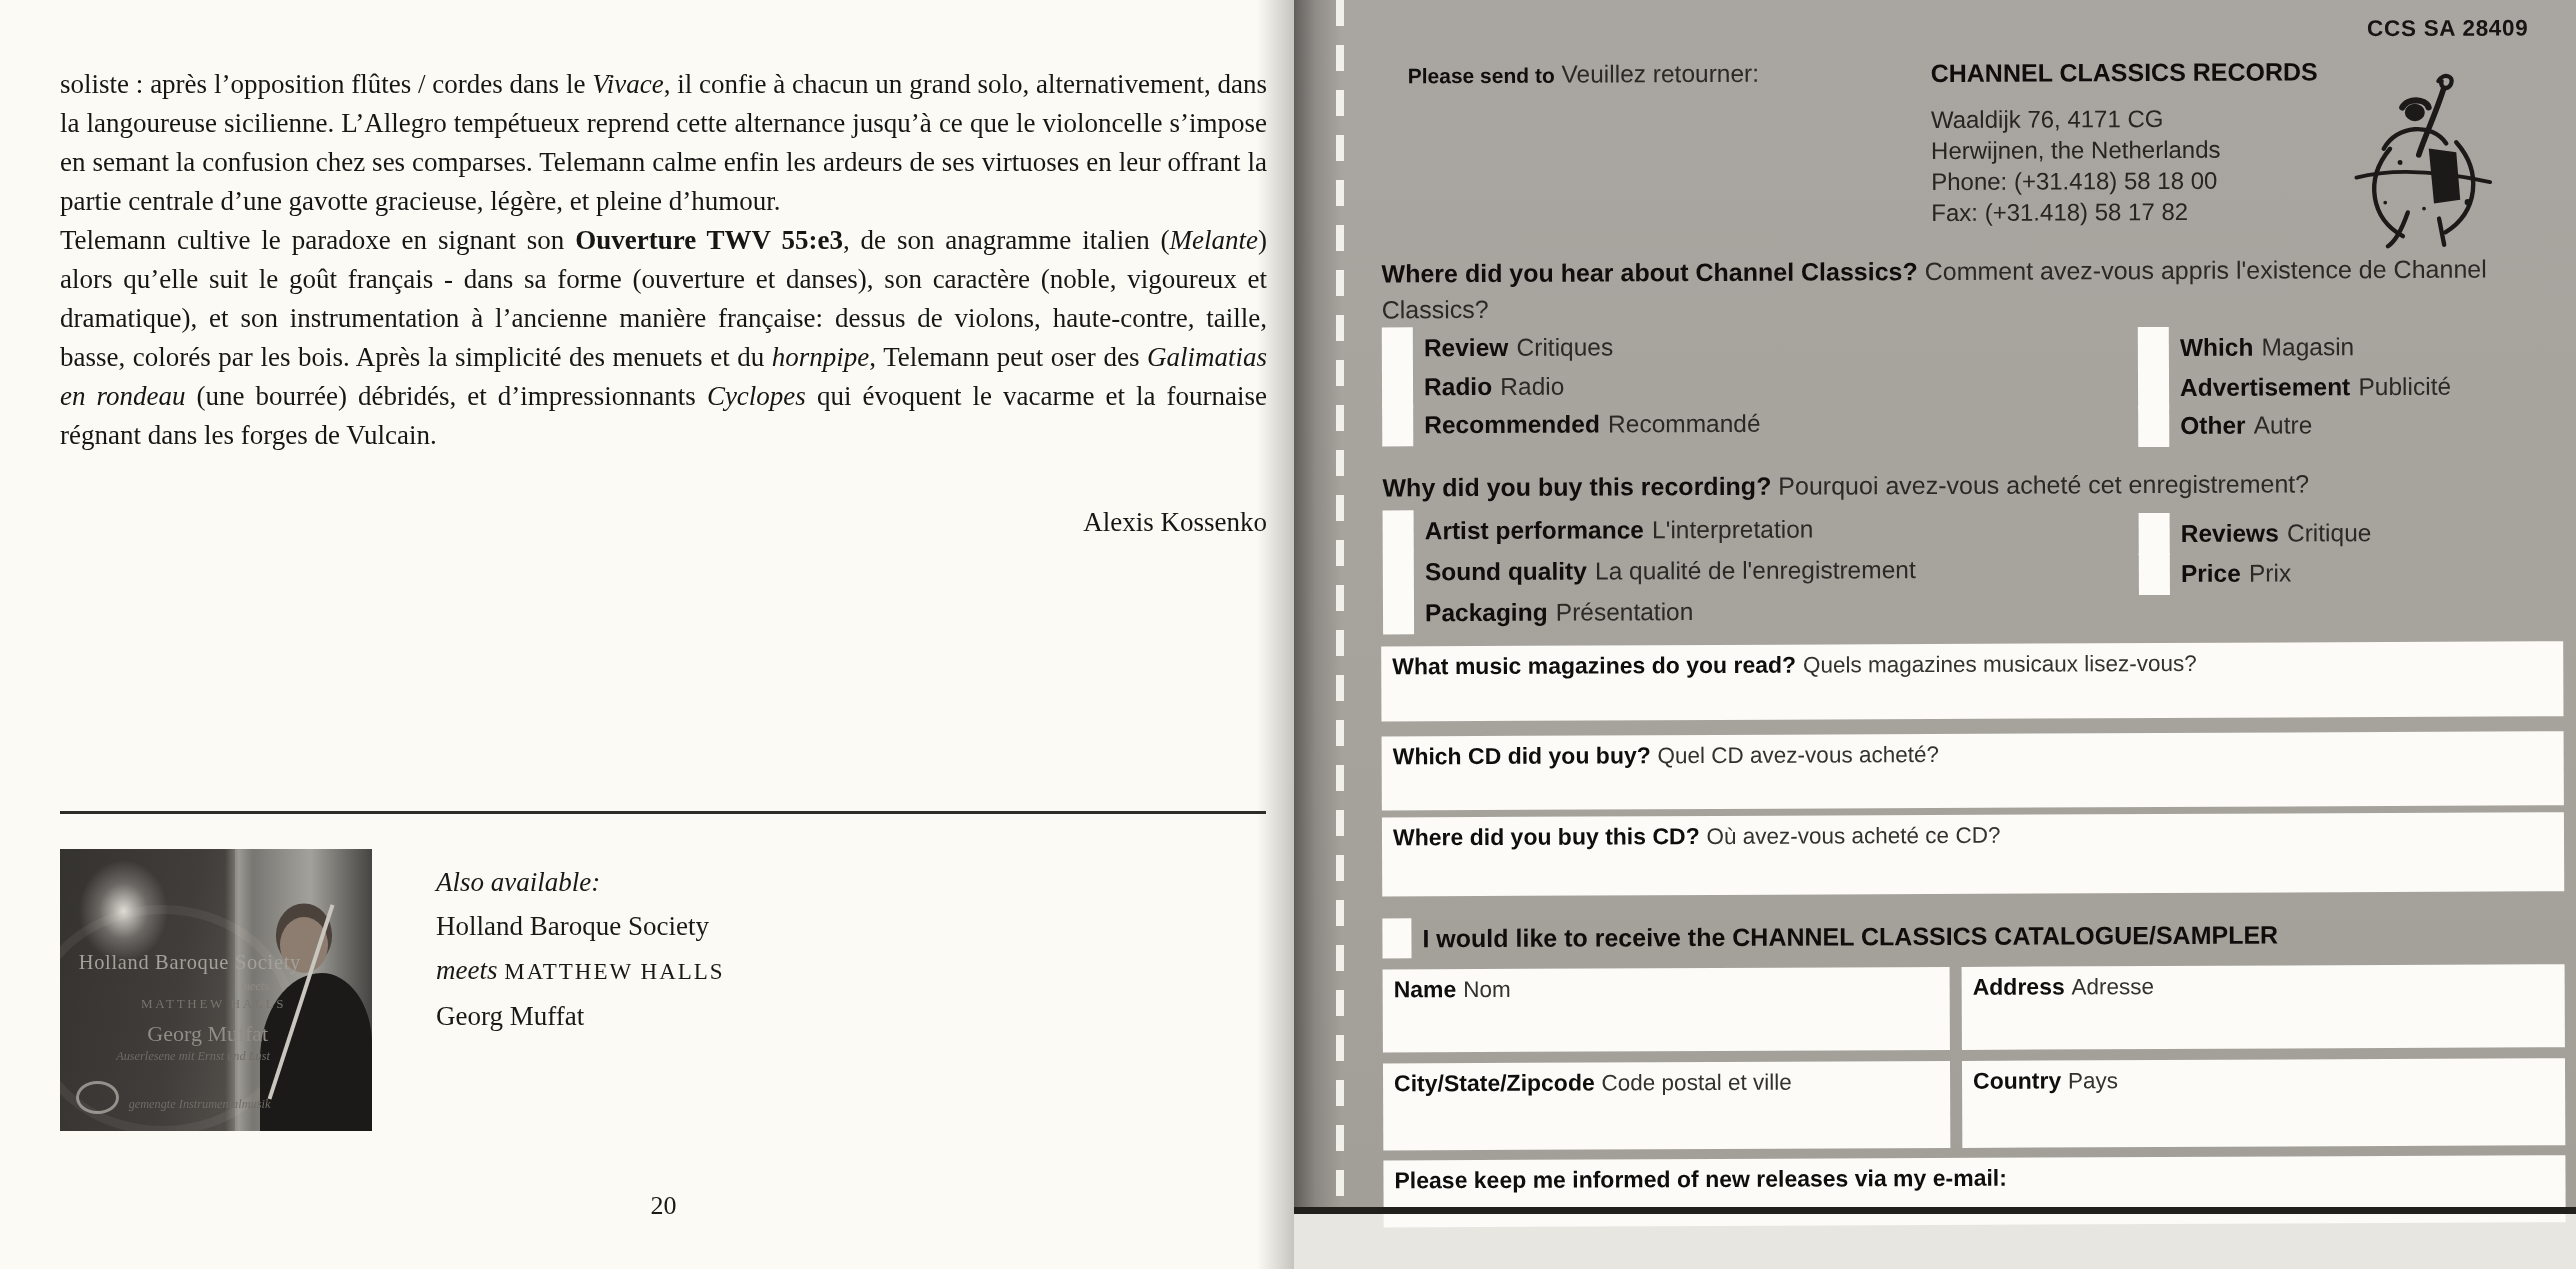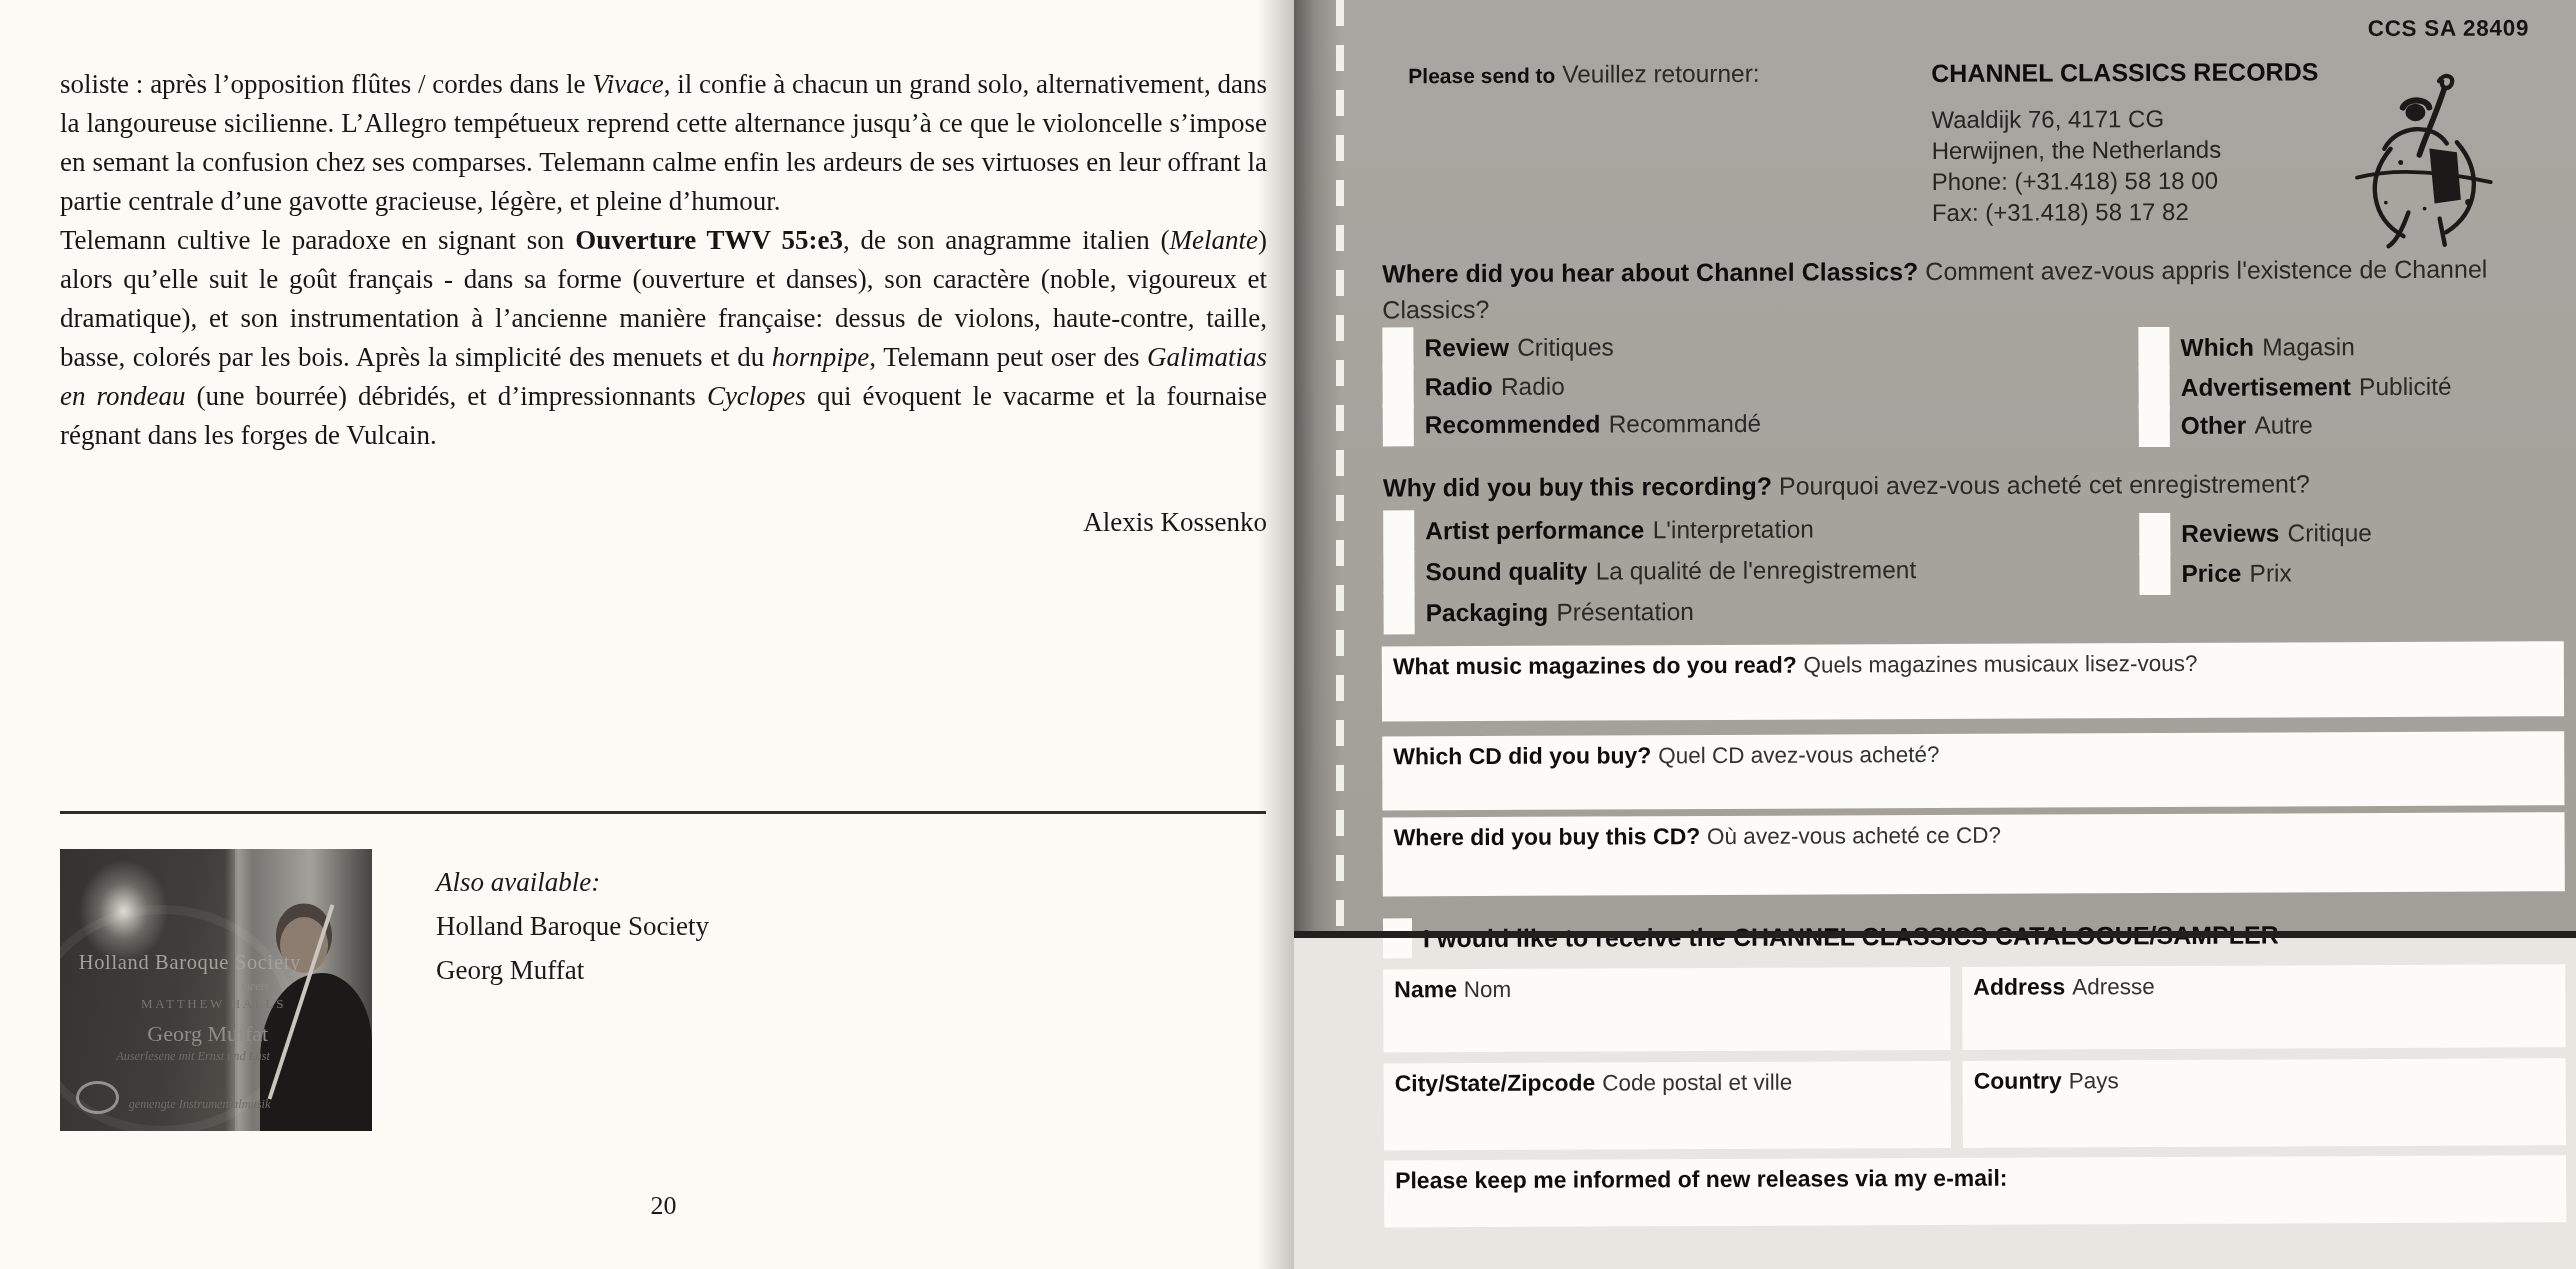--- a/index.html
+++ b/index.html
@@ -50,21 +50,21 @@
        font-style:italic;font-size:12.3px;color:#6f6d66;margin-top:31px;}
   
   .also{position:absolute;left:436px;top:860px;font-family:"Liberation Serif", serif;
        font-size:27px;line-height:44px;color:#1a1917;}
   .also .caps{letter-spacing:1.4px;}
   .also .meets-caps{letter-spacing:2px;font-size:23px;}
   .also .work{width:565px;line-height:38px;}
   .pageno{position:absolute;left:60px;top:1191px;width:1207px;text-align:center;
        font-family:"Liberation Serif", serif;font-size:26px;color:#1a1917;}
   
-  .right-page{position:absolute;left:1294px;top:0;width:1282px;height:938px;
+  .right-page{position:absolute;left:1294px;top:0;width:1282px;height:1214px;
        background:linear-gradient(180deg,#a9a6a1 0%,#a6a39d 60%,#a29f99 100%);}
   .gutter{position:absolute;left:0;top:0;width:48px;height:100%;
        background:linear-gradient(90deg,rgba(26,25,22,0.5) 0%,rgba(26,25,22,0.18) 45%,rgba(26,25,22,0) 100%);}
   .perf{position:absolute;left:42px;top:0;width:7.5px;height:100%;
        background:repeating-linear-gradient(180deg,#f2f0ea 0px,#f2f0ea 26px,rgba(0,0,0,0) 26px,rgba(0,0,0,0) 45px);}
   .bottom-edge{position:absolute;left:0;bottom:0;width:100%;height:6.8px;background:#21201d;}
   .rp{position:absolute;left:0;top:0;width:100%;height:100%;transform:rotate(-0.25deg);}
   .catnum{position:absolute;right:45px;top:17.7px;font-weight:bold;font-size:22.5px;color:#161513;
        letter-spacing:0.7px;}
   .sendto{position:absolute;left:116px;top:59px;font-size:24.5px;color:#2a2926;}
@@ -110,20 +110,21 @@
     <div class="cover-meets">meets</div>
     <div class="cover-cond">MATTHEW HALLS</div>
     <div class="cover-comp">Georg Muffat</div>
     <div class="cover-work1">Auserlesene mit Ernst und Lust</div>
     <div class="cover-work2">gemengte Instrumentalmusik</div>
   </div>
 
   <div class="also">
     <div class="i">Also available:</div>
     <div>Holland Baroque Society</div>
+    <div><span class="i">meets </span><span class="meets-caps">MATTHEW HALLS</span></div>
     <div>Georg Muffat</div>
   </div>
 
   <div class="pageno">20</div>
   <div class="spine-shade-left"></div>
 </div>
 
 <div class="right-page">
   <div class="gutter"></div>
   <div class="perf"></div>

